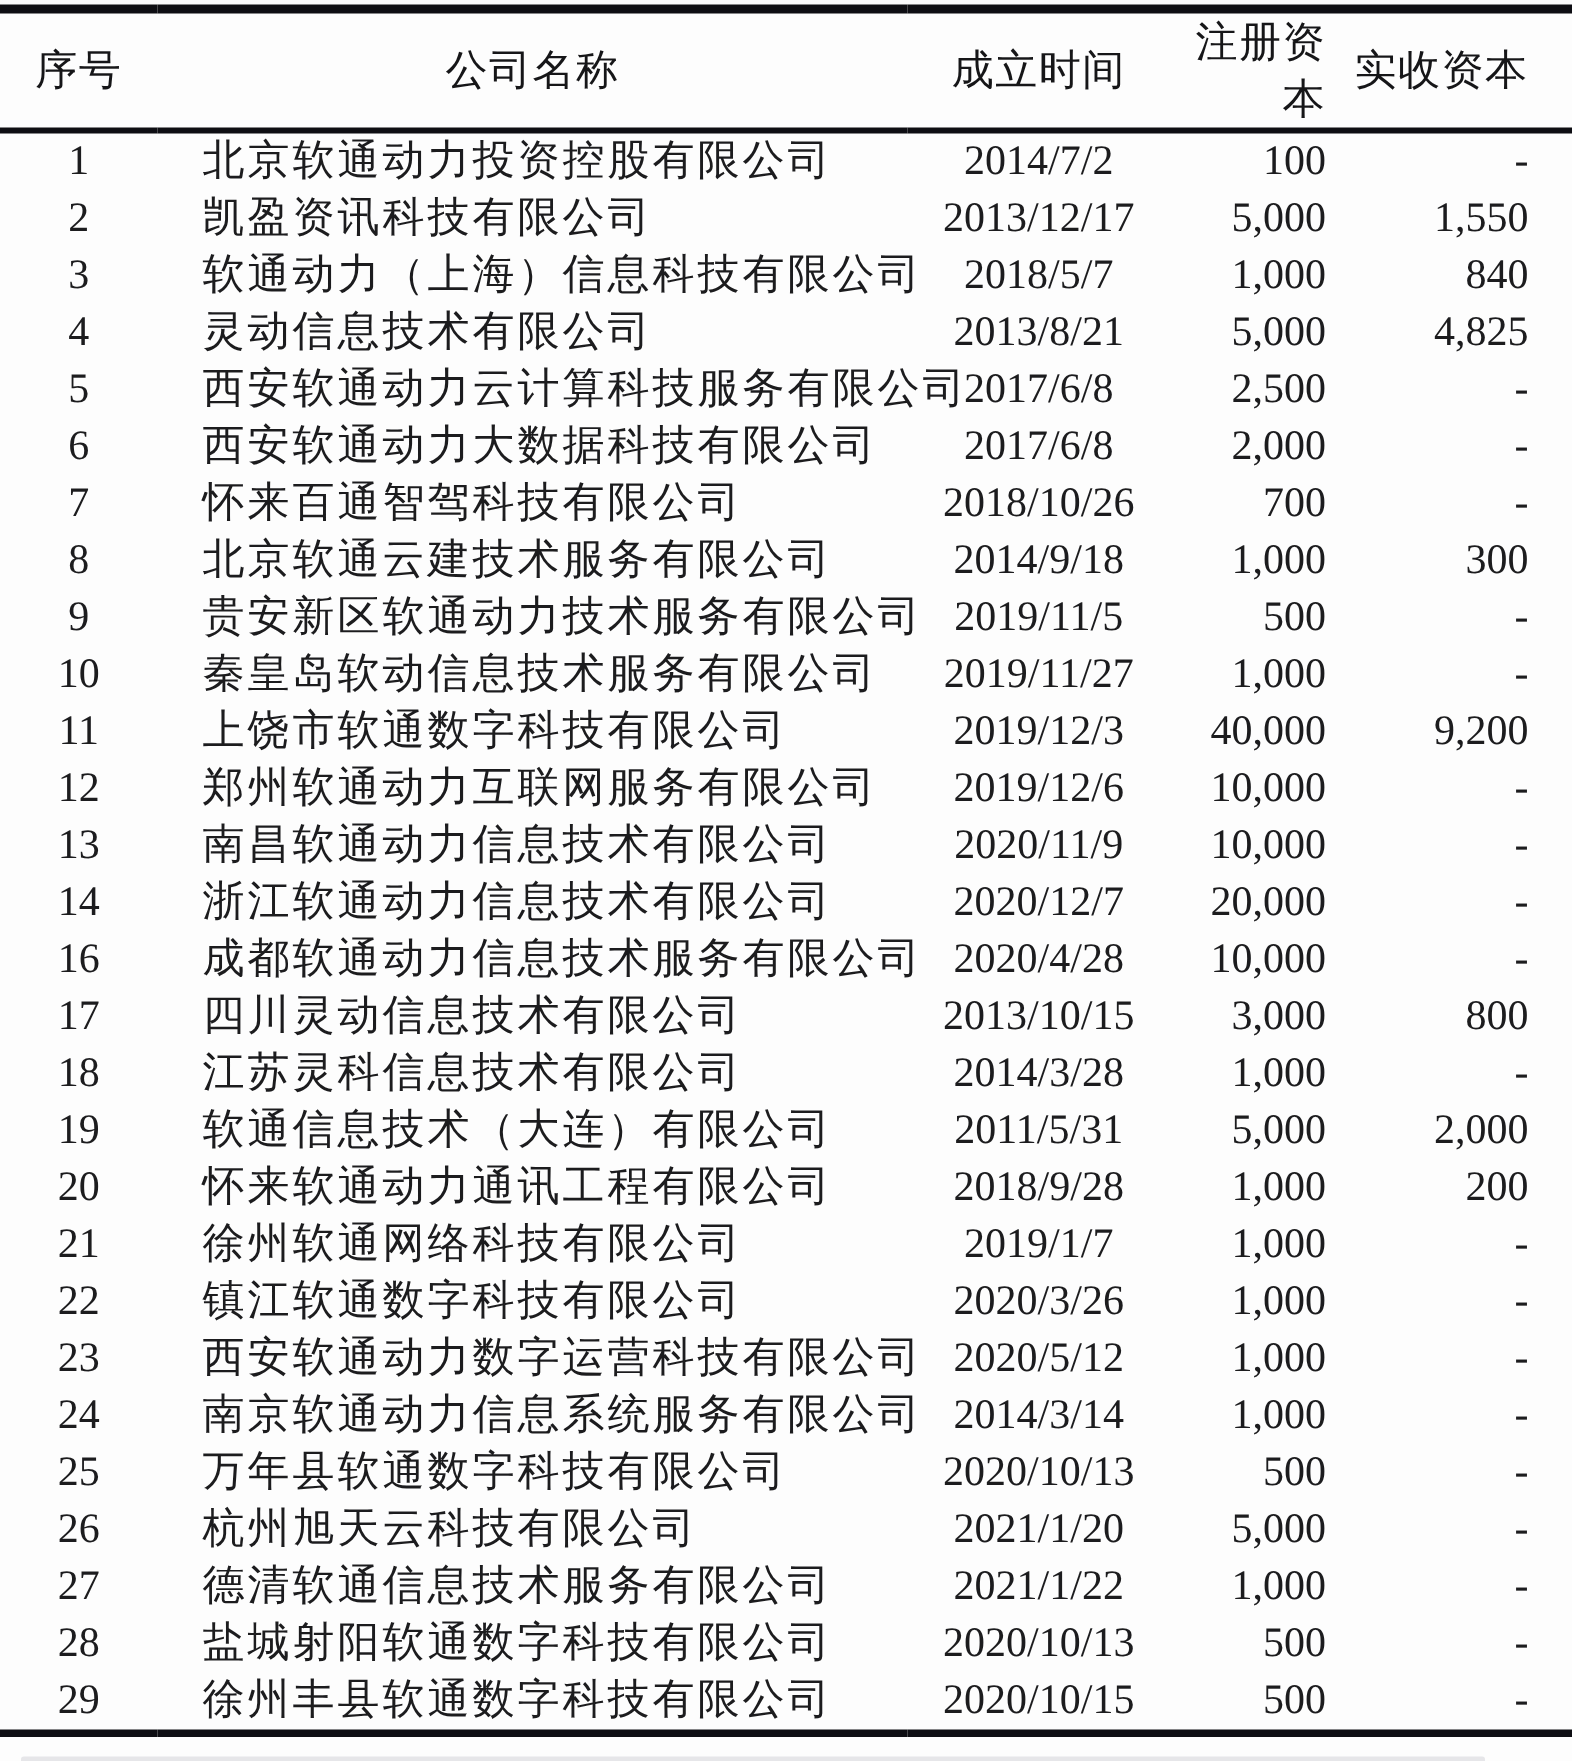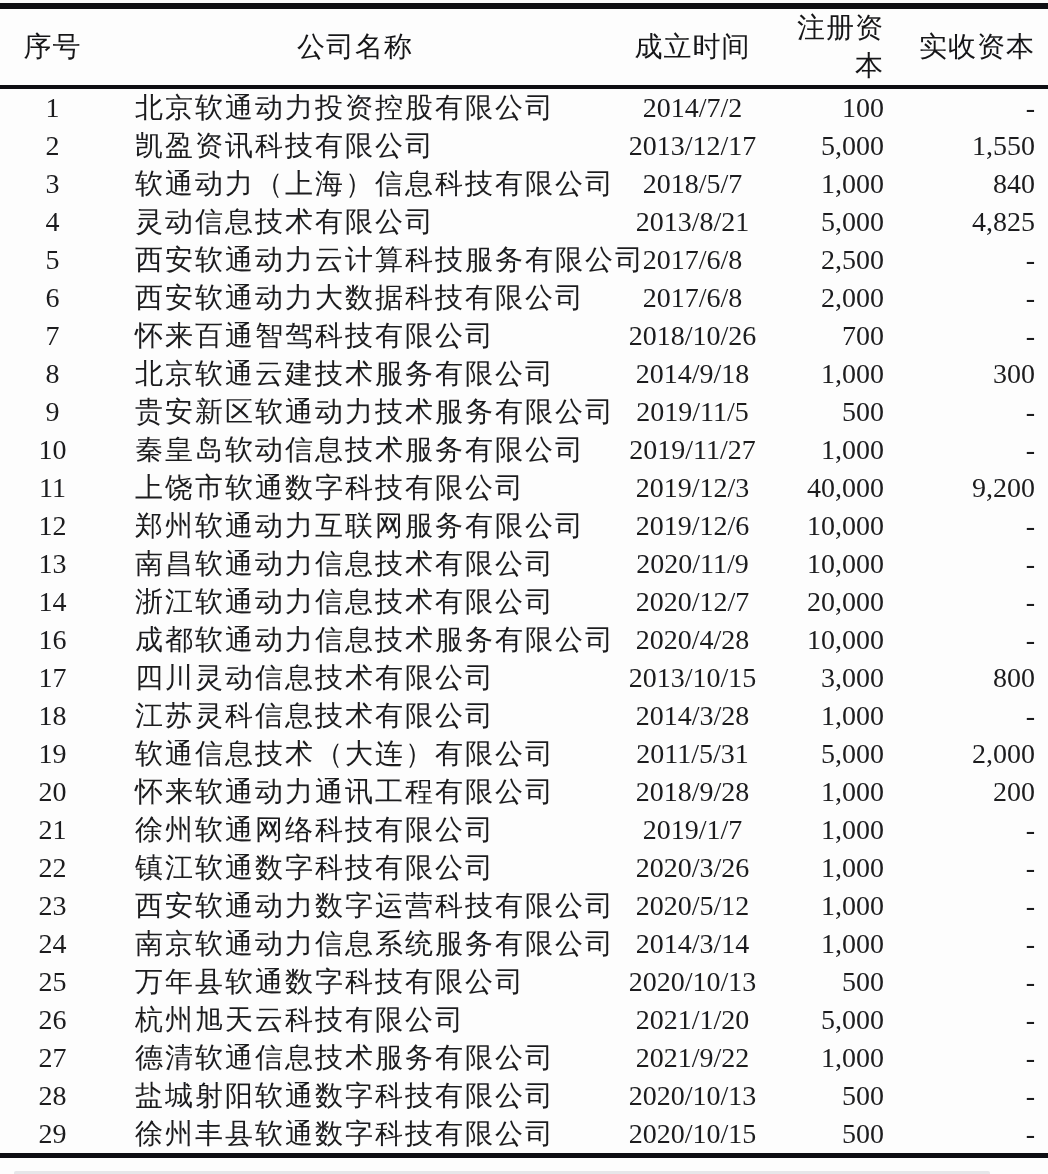--- a/index.html
+++ b/index.html
@@ -52,21 +52,21 @@
     padding: 0;
     white-space: nowrap;
     color: #1c1c1e;
   }
   
   th.col-index, td.col-index { text-align: center; margin-left: 46px; }
   th.col-company_name { text-align: center; }
   td.col-company_name { text-align: left; padding-left: 30px; letter-spacing: 2px; }
   th.col-founded_date, td.col-founded_date { text-align: center; }
   th.col-registered_capital, td.col-registered_capital { text-align: right; padding-right: 6px; }
-  th.col-paid_in_capital, td.col-paid_in_capital { text-align: right; padding-right: 13px; }
+  th.col-paid_in_capital, td.col-paid_in_capital { text-align: right; padding-right: 29px; }
 
   
   .scan-smear {
     position: absolute;
     left: 14px;
     right: 58px;
     bottom: 1px;
     height: 5px;
     background: #dedee1;
     opacity: 0.75;
@@ -267,21 +267,21 @@
         <tr>
           <td class="col-index">26</td>
           <td class="col-company_name">杭州旭天云科技有限公司</td>
           <td class="col-founded_date">2021/1/20</td>
           <td class="col-registered_capital">5,000</td>
           <td class="col-paid_in_capital">-</td>
         </tr>
         <tr>
           <td class="col-index">27</td>
           <td class="col-company_name">德清软通信息技术服务有限公司</td>
-          <td class="col-founded_date">2021/9/22</td>
+          <td class="col-founded_date">2021/1/22</td>
           <td class="col-registered_capital">1,000</td>
           <td class="col-paid_in_capital">-</td>
         </tr>
         <tr>
           <td class="col-index">28</td>
           <td class="col-company_name">盐城射阳软通数字科技有限公司</td>
           <td class="col-founded_date">2020/10/13</td>
           <td class="col-registered_capital">500</td>
           <td class="col-paid_in_capital">-</td>
         </tr>

